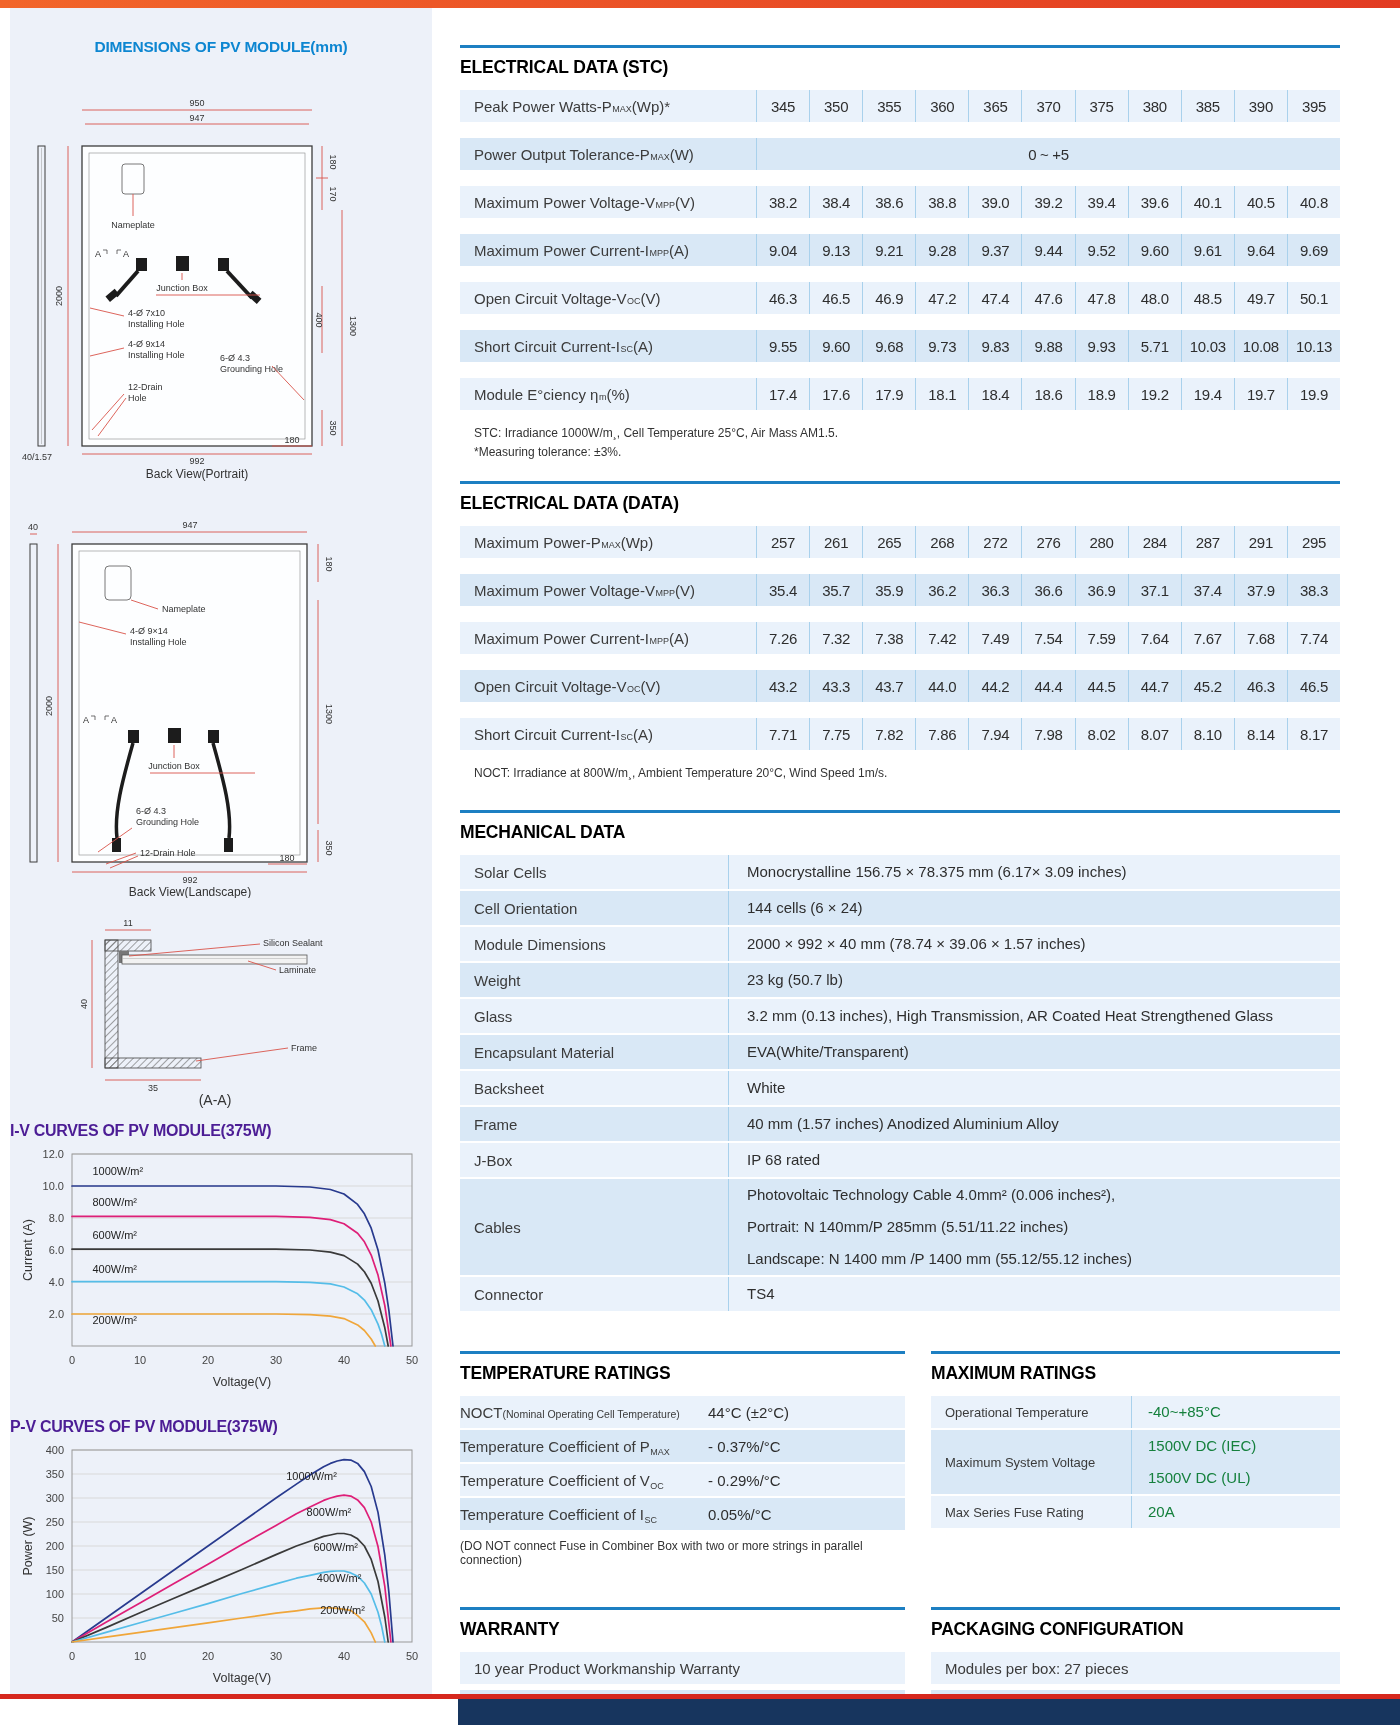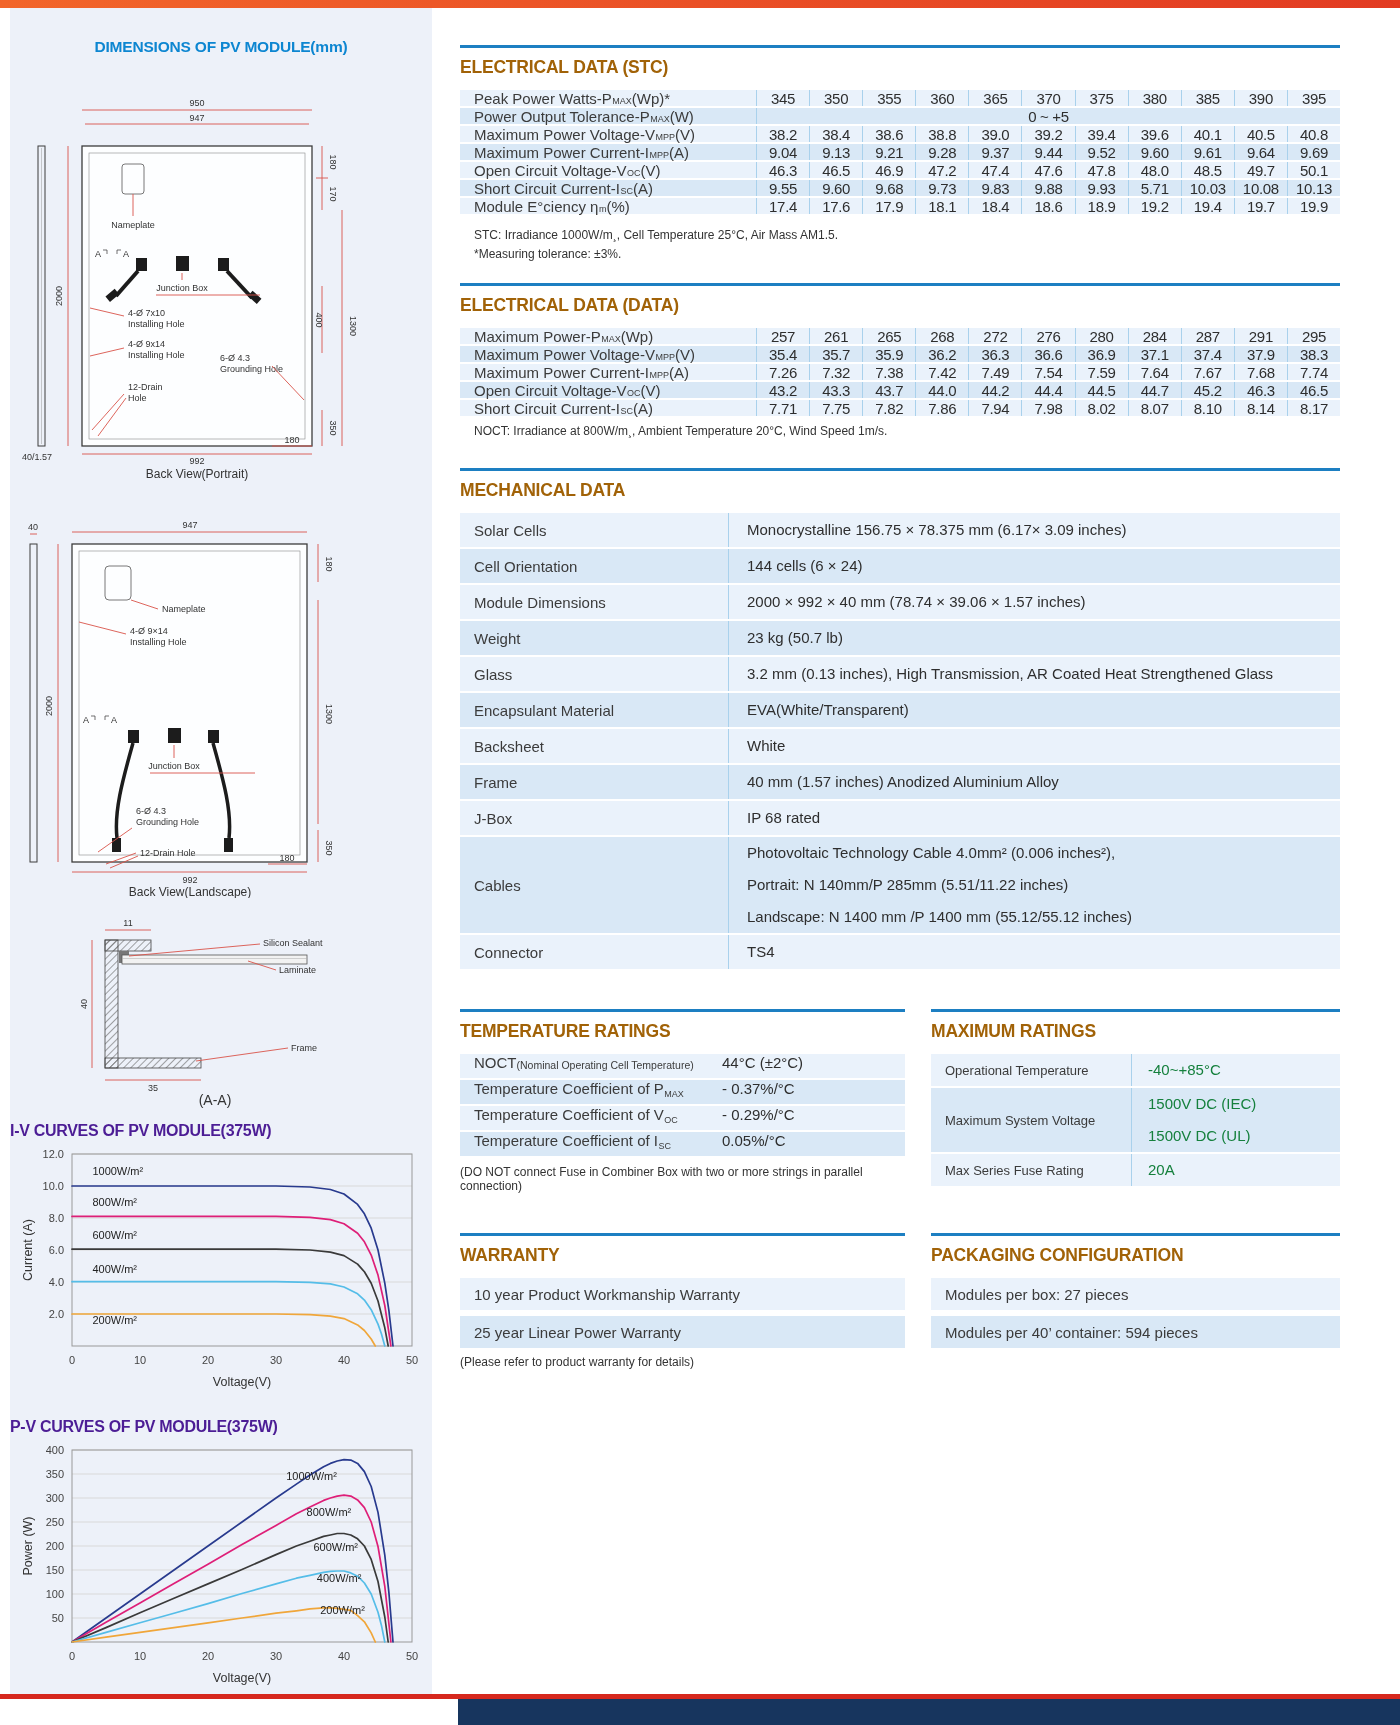--- a/index.html
+++ b/index.html
@@ -21,22 +21,22 @@
   .dtxt{font-size:9px;fill:#333;}
   .cap{font-size:12px;fill:#333;}
   .frameln{stroke:#3c3c3c;fill:none;}
   svg .tick{font-size:11px;fill:#444;}
   svg .axlab{font-size:12.5px;fill:#333;}
   svg .serlab{font-size:11px;fill:#222;}
 
   
   .rightcol{position:absolute;left:460px;top:0;width:880px;padding-top:45px;}
   .rule{height:3px;background:#1d7fc2;}
-  .shead{margin:9px 0 12px;font-size:17.5px;font-weight:bold;color:#a16207;letter-spacing:-0.2px;}
-  .trow{display:flex;height:16px;margin-bottom:2px;}
+  .shead{margin:9px 0 12px;font-size:17.5px;font-weight:bold;color:#000000;letter-spacing:-0.2px;}
+  .trow{display:flex;height:32px;margin-bottom:16px;}
   .r0{background:#eaf2fb;}
   .r1{background:#d9e8f6;}
   .tlabel{width:296px;display:flex;align-items:center;padding-left:14px;box-sizing:border-box;
           font-size:15px;color:#3b3b3b;}
   .tcell,.tspan{display:flex;align-items:center;justify-content:center;
           border-left:1px solid #a9d1ec;font-size:15px;color:#2e2e2e;letter-spacing:-0.3px;}
   .tcell{flex:1;}
   .tspan{flex:1;}
   .subsc{font-size:9px;position:relative;top:3px;margin-left:0.5px;}
   .smallnote{font-size:10.5px;position:relative;top:0.5px;}
@@ -44,21 +44,21 @@
   .sec{margin-top:0;}
   .kvrow{display:flex;min-height:34px;margin-bottom:2px;align-items:stretch;}
   .kvlabel{width:268px;display:flex;align-items:center;padding-left:14px;box-sizing:border-box;
            font-size:15px;color:#3b3b3b;}
   .kvval{flex:1;border-left:1px solid #a9d1ec;display:flex;flex-direction:column;
          justify-content:center;padding-left:18px;font-size:15px;color:#2e2e2e;}
   .kvline{line-height:32px;}
   .two-col{display:flex;gap:26px;margin-top:40px;}
   .col-l{width:445px;}
   .col-r{width:409px;}
-  .temprow{display:flex;height:24px;margin-bottom:2px;padding-left:14px;
+  .temprow{display:flex;height:32px;margin-bottom:2px;align-items:center;
            box-sizing:border-box;font-size:15px;color:#3b3b3b;}
   .templabel{flex:0 0 248px;}
   .tempval{flex:1;color:#2e2e2e;}
   .maxrow{display:flex;margin-bottom:2px;min-height:32px;align-items:stretch;}
   .maxlabel{width:200px;display:flex;align-items:center;padding-left:14px;box-sizing:border-box;
             font-size:13px;color:#3b3b3b;}
   .maxval{flex:1;border-left:1px solid #a9d1ec;display:flex;flex-direction:column;
           justify-content:center;padding-left:16px;font-size:15px;color:#15803d;}
   .simplerow{height:32px;display:flex;align-items:center;padding-left:14px;font-size:15px;
              color:#3b3b3b;margin-bottom:6px;}

